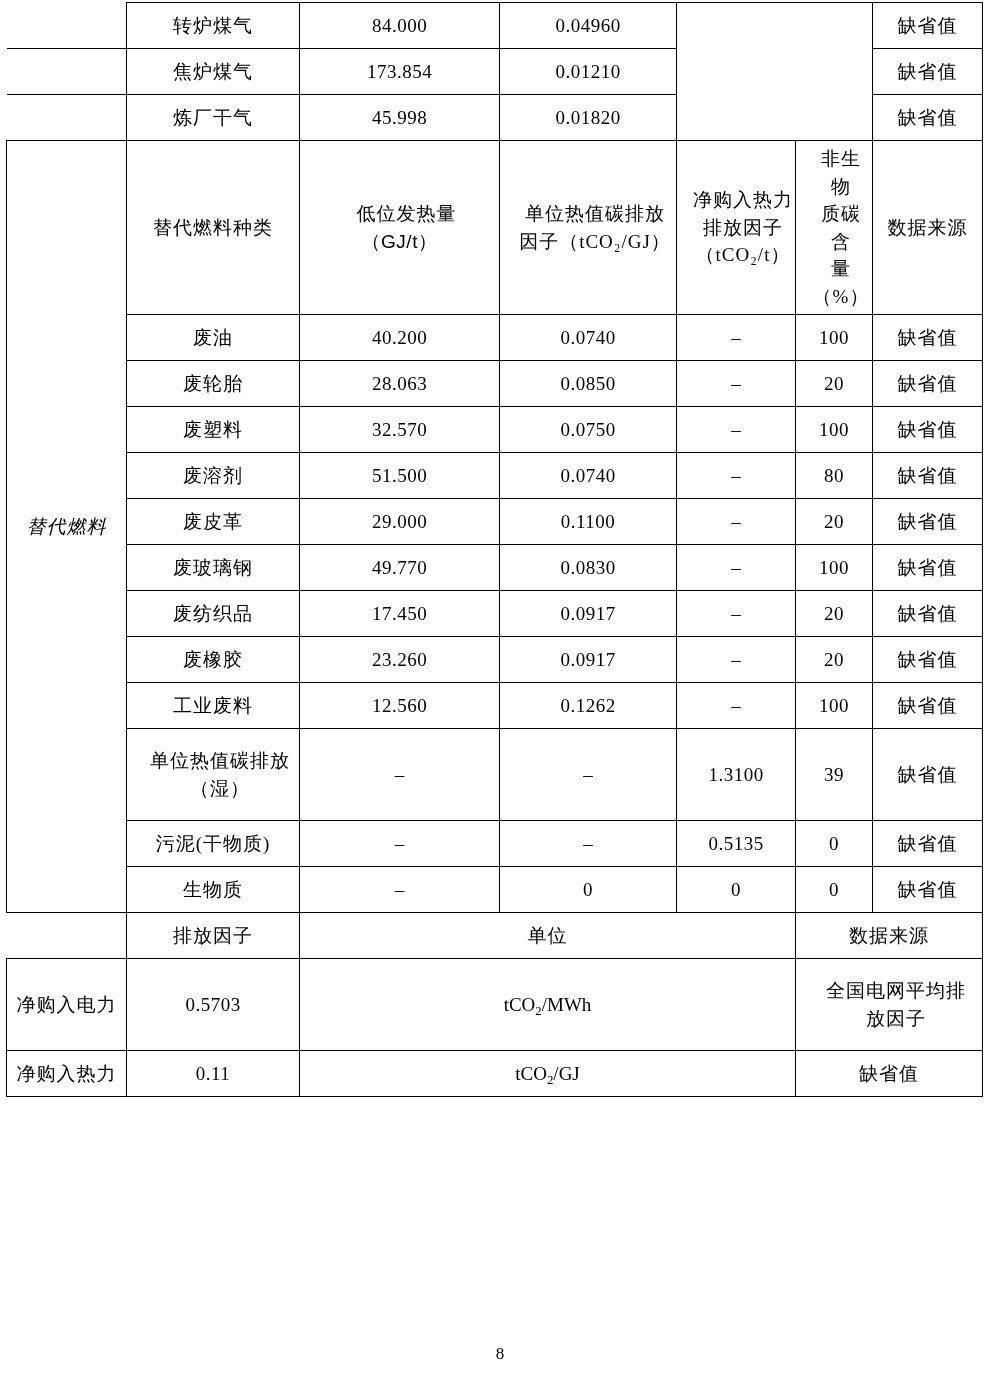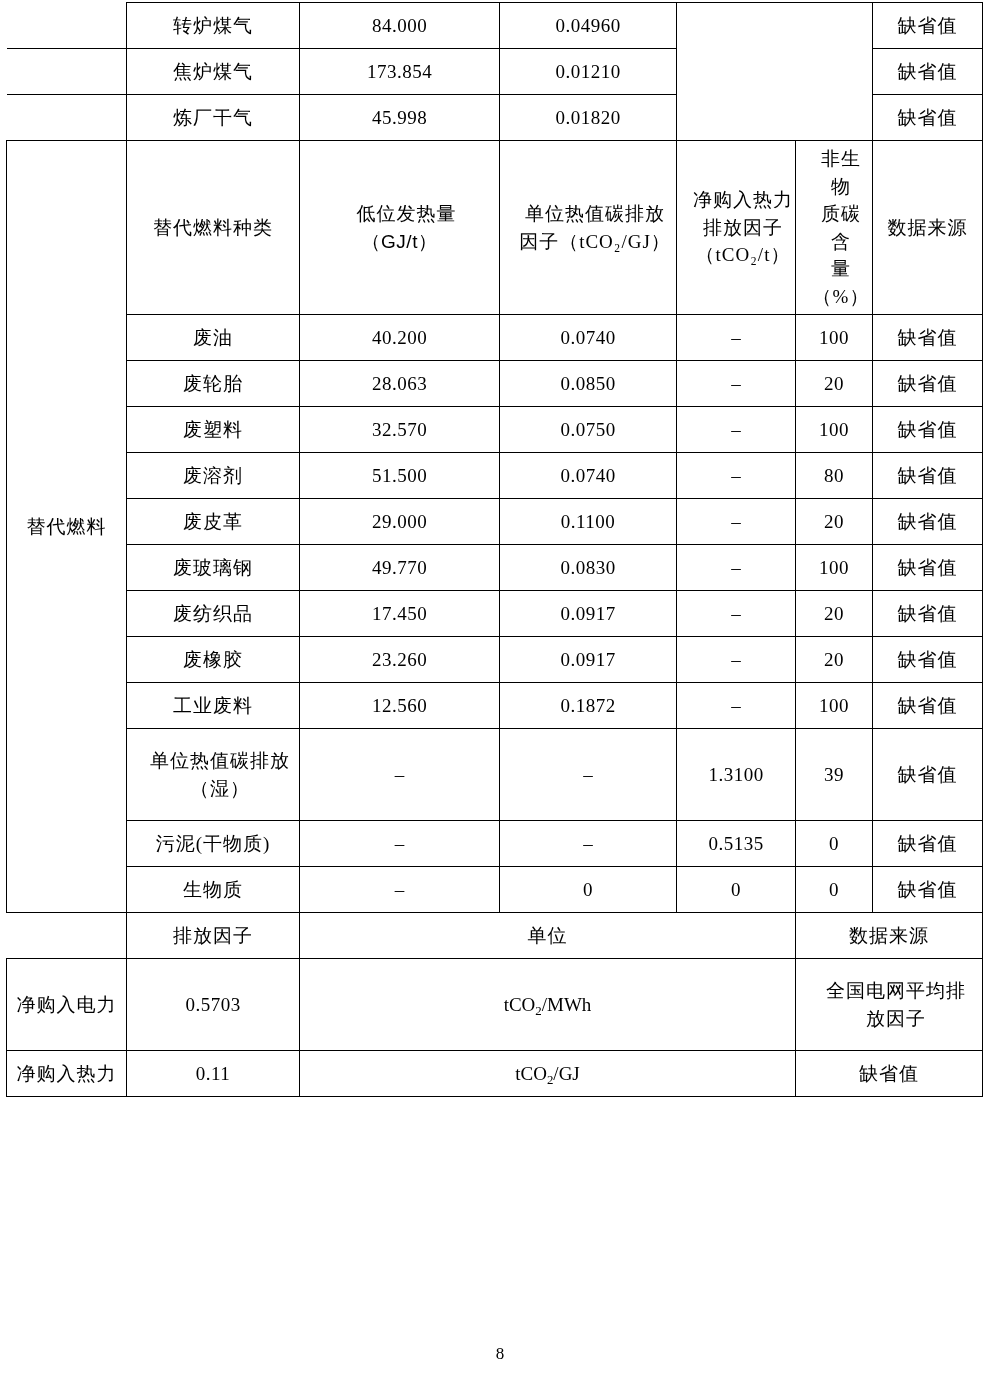--- a/index.html
+++ b/index.html
@@ -59,20 +59,21 @@
     vertical-align: baseline;
     position: relative;
     top: 0.28em;
   }
   .dash {
     font-size: 20px;
   }
   .rot-label {
     font-size: 19px;
     letter-spacing: 1px;
+    font-style: italic;
   }
   .pagenum {
     position: absolute;
     left: 0;
     right: 0;
     top: 1344px;
     text-align: center;
     font-size: 17px;
     font-family: "Liberation Serif", "DejaVu Serif", serif;
   }
@@ -204,21 +205,21 @@
         <td class="cjk">废橡胶</td>
         <td class="num">23.260</td>
         <td class="num">0.0917</td>
         <td class="dash">–</td>
         <td class="num">20</td>
         <td class="cjk">缺省值</td>
       </tr>
       <tr style="height:46px">
         <td class="cjk">工业废料</td>
         <td class="num">12.560</td>
-        <td class="num">0.1872</td>
+        <td class="num">0.1262</td>
         <td class="dash">–</td>
         <td class="num">100</td>
         <td class="cjk">缺省值</td>
       </tr>
 
       <tr style="height:92px">
         <td class="two-line">
           <div class="cjk">单位热值碳排放</div>
           <div class="cjk">（湿）</div>
         </td>

